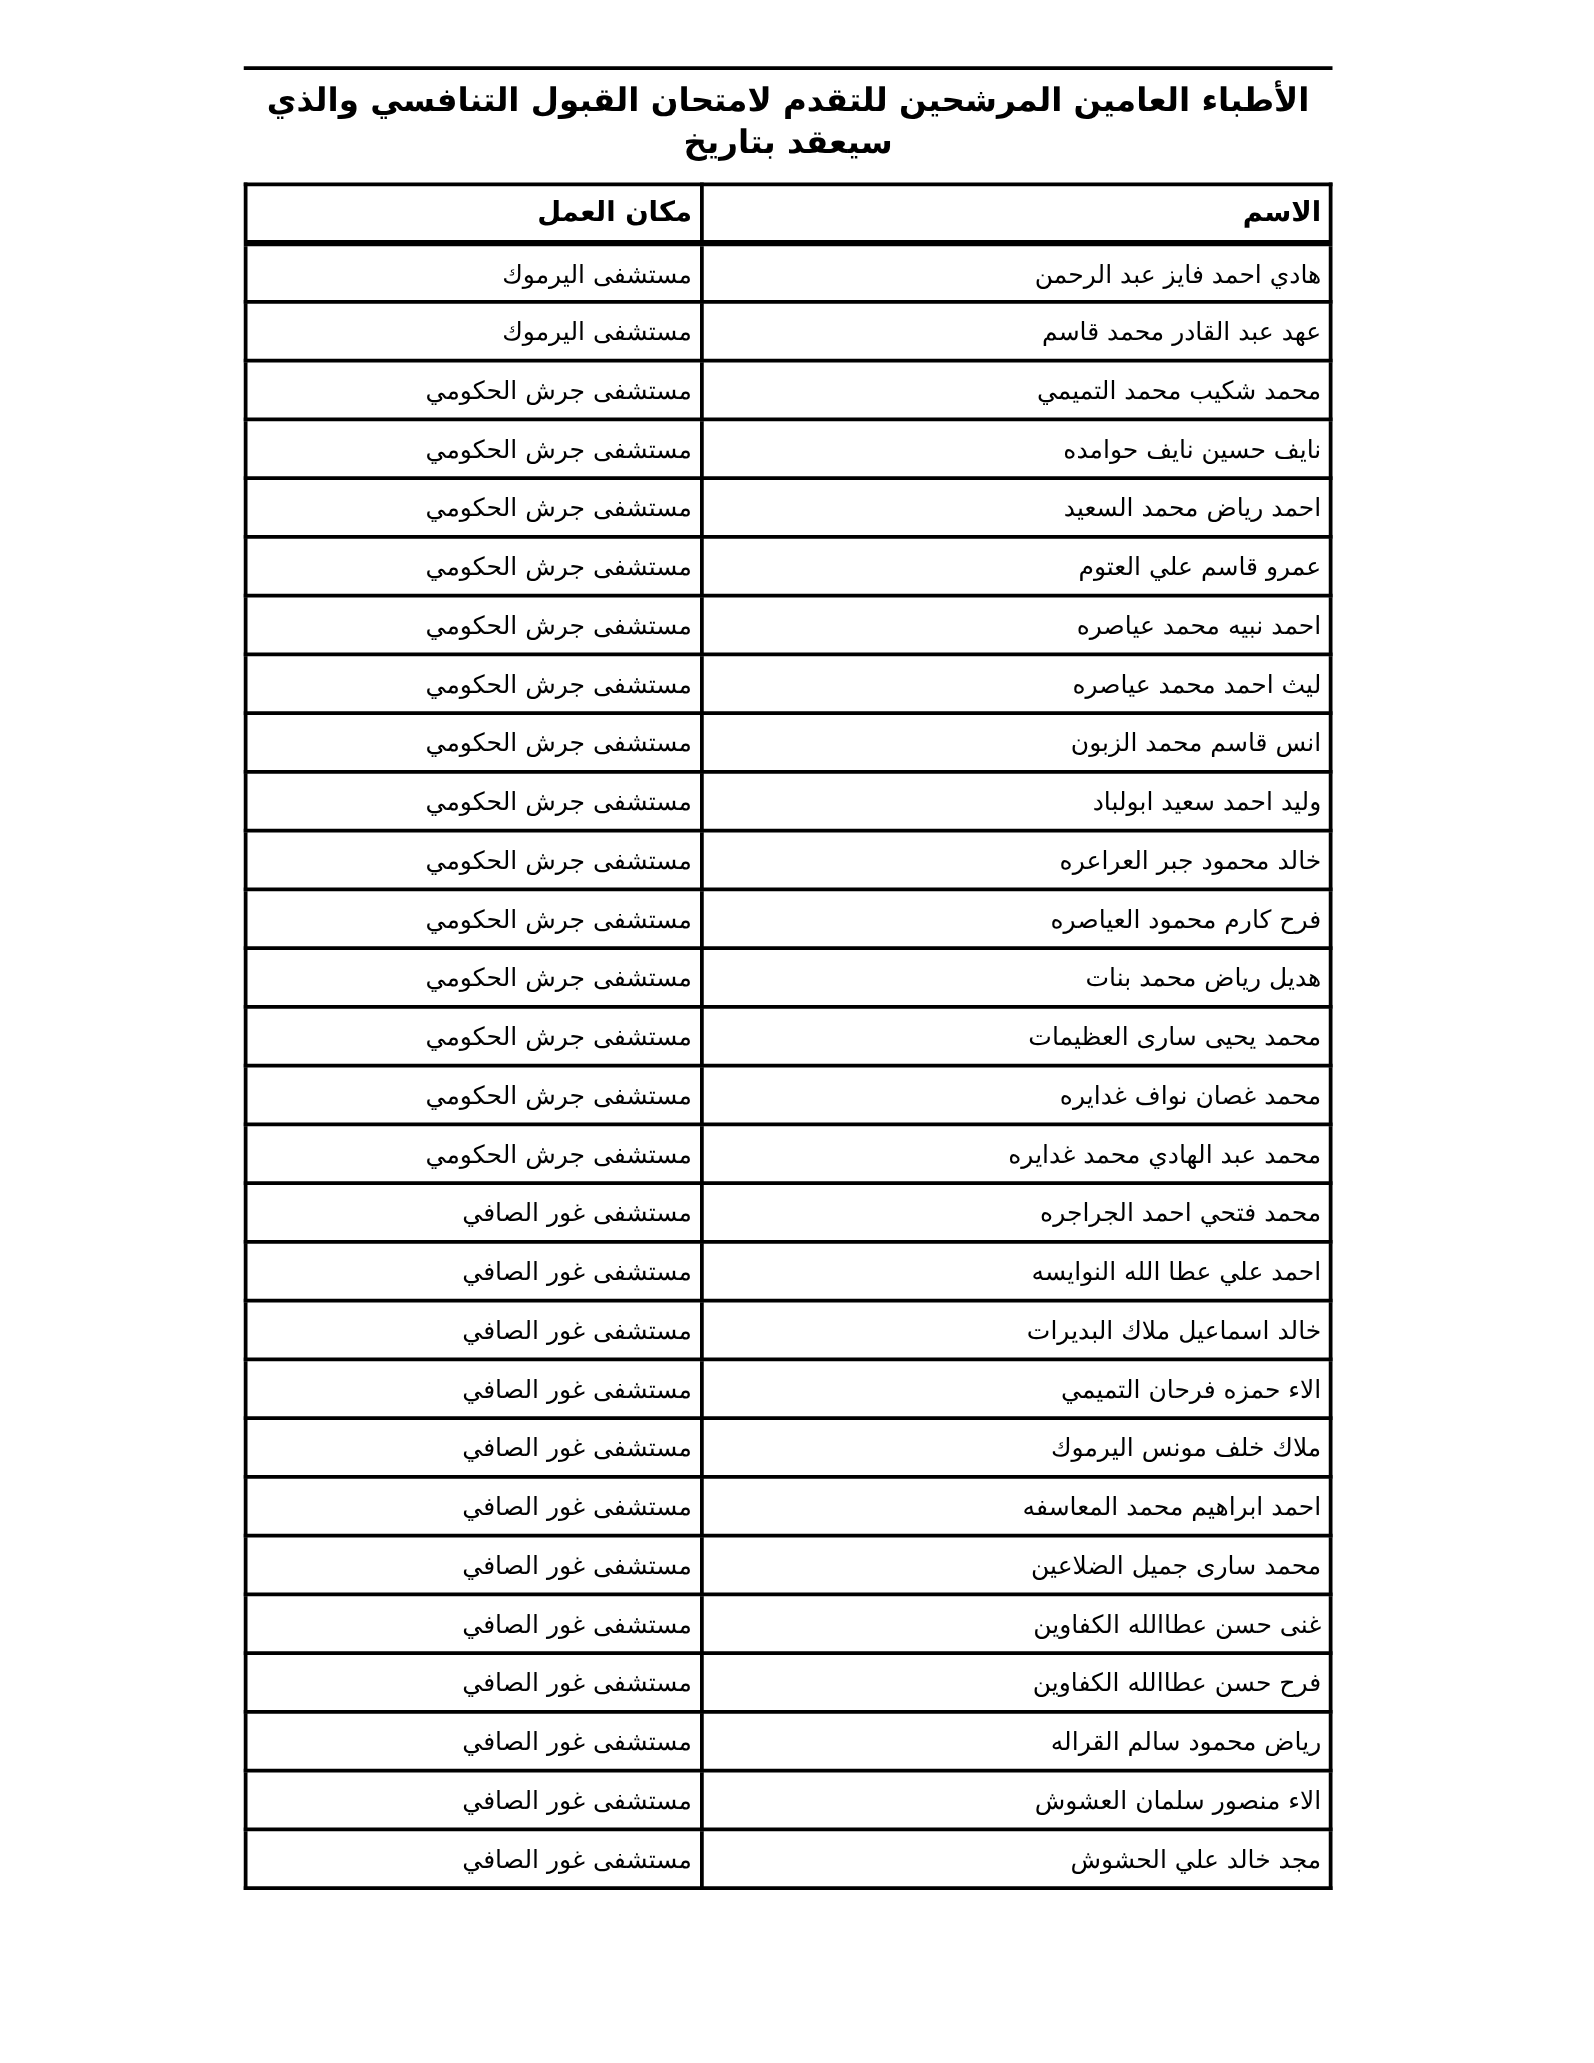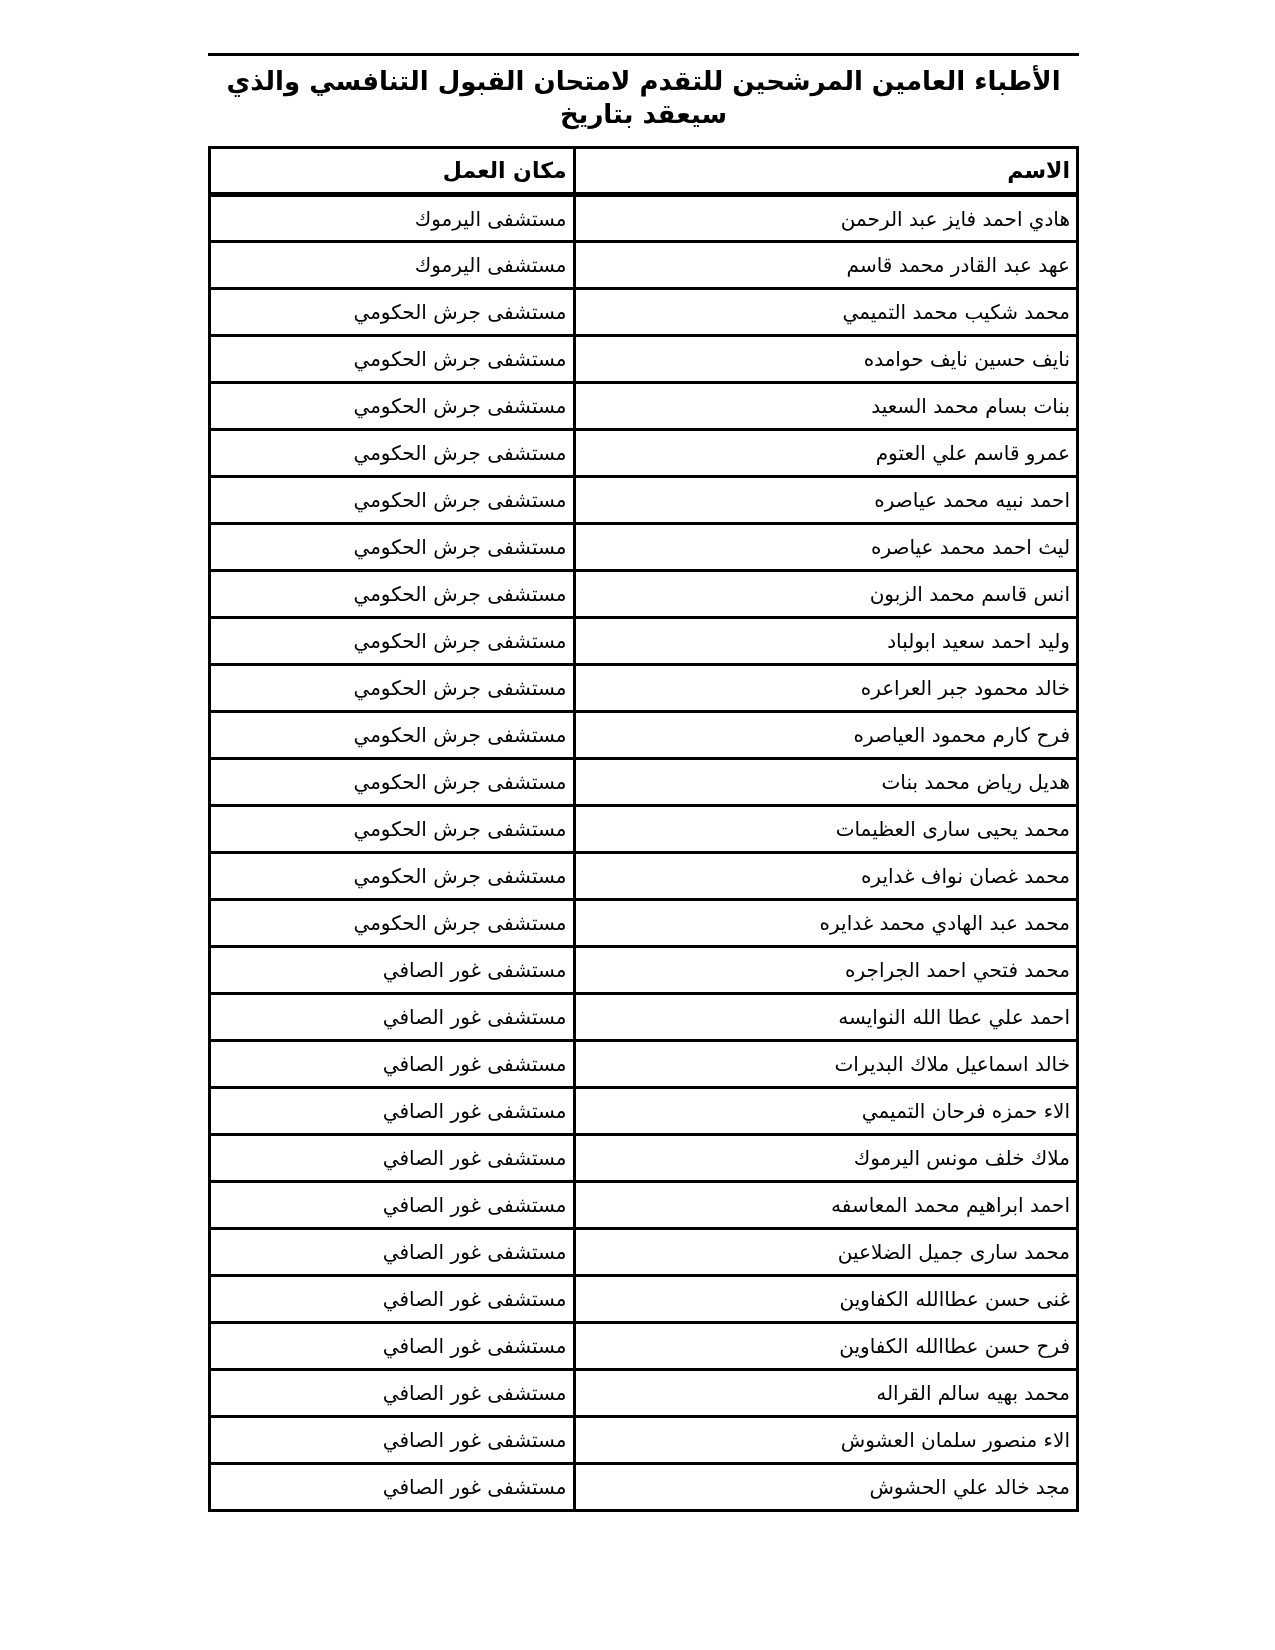--- a/index.html
+++ b/index.html
@@ -12,21 +12,21 @@
     position: relative;
     width: 1275px;
     height: 1650px;
     background: #ffffff;
     overflow: hidden;
     direction: rtl;
   }
   .content {
     position: absolute;
     top: 53px;
-    left: 208px;
+    left: 195px;
     width: 871px;
   }
   .top-rule {
     height: 0;
     border-top: 3px solid #000000;
     margin-bottom: 9px;
   }
   .doc-title {
     text-align: center;
     font-weight: bold;
@@ -103,21 +103,21 @@
             <td>محمد شكيب محمد التميمي</td>
             <td>مستشفى جرش الحكومي</td>
           </tr>
 
           <tr>
             <td>نايف حسين نايف حوامده</td>
             <td>مستشفى جرش الحكومي</td>
           </tr>
 
           <tr>
-            <td>بنات بسام محمد السعيد</td>
+            <td>احمد رياض محمد السعيد</td>
             <td>مستشفى جرش الحكومي</td>
           </tr>
 
           <tr>
             <td>عمرو قاسم علي العتوم</td>
             <td>مستشفى جرش الحكومي</td>
           </tr>
 
           <tr>
             <td>احمد نبيه محمد عياصره</td>
@@ -208,21 +208,21 @@
             <td>غنى حسن عطاالله الكفاوين</td>
             <td>مستشفى غور الصافي</td>
           </tr>
 
           <tr>
             <td>فرح حسن عطاالله الكفاوين</td>
             <td>مستشفى غور الصافي</td>
           </tr>
 
           <tr>
-            <td>محمد بهيه سالم القراله</td>
+            <td>رياض محمود سالم القراله</td>
             <td>مستشفى غور الصافي</td>
           </tr>
 
           <tr>
             <td>الاء منصور سلمان العشوش</td>
             <td>مستشفى غور الصافي</td>
           </tr>
 
           <tr>
             <td>مجد خالد علي الحشوش</td>

